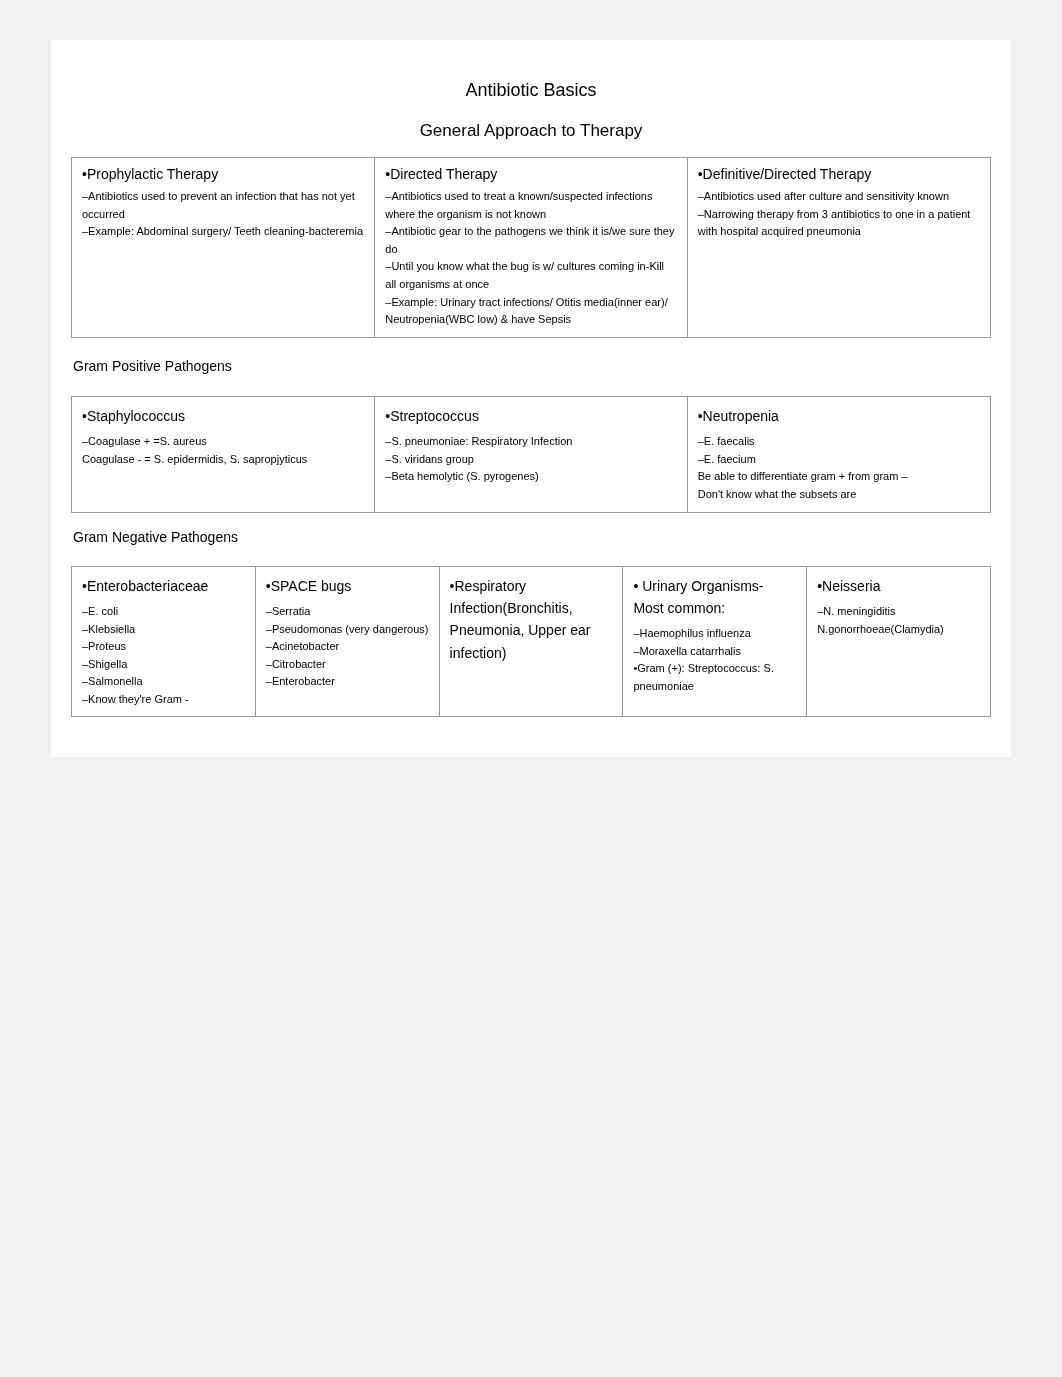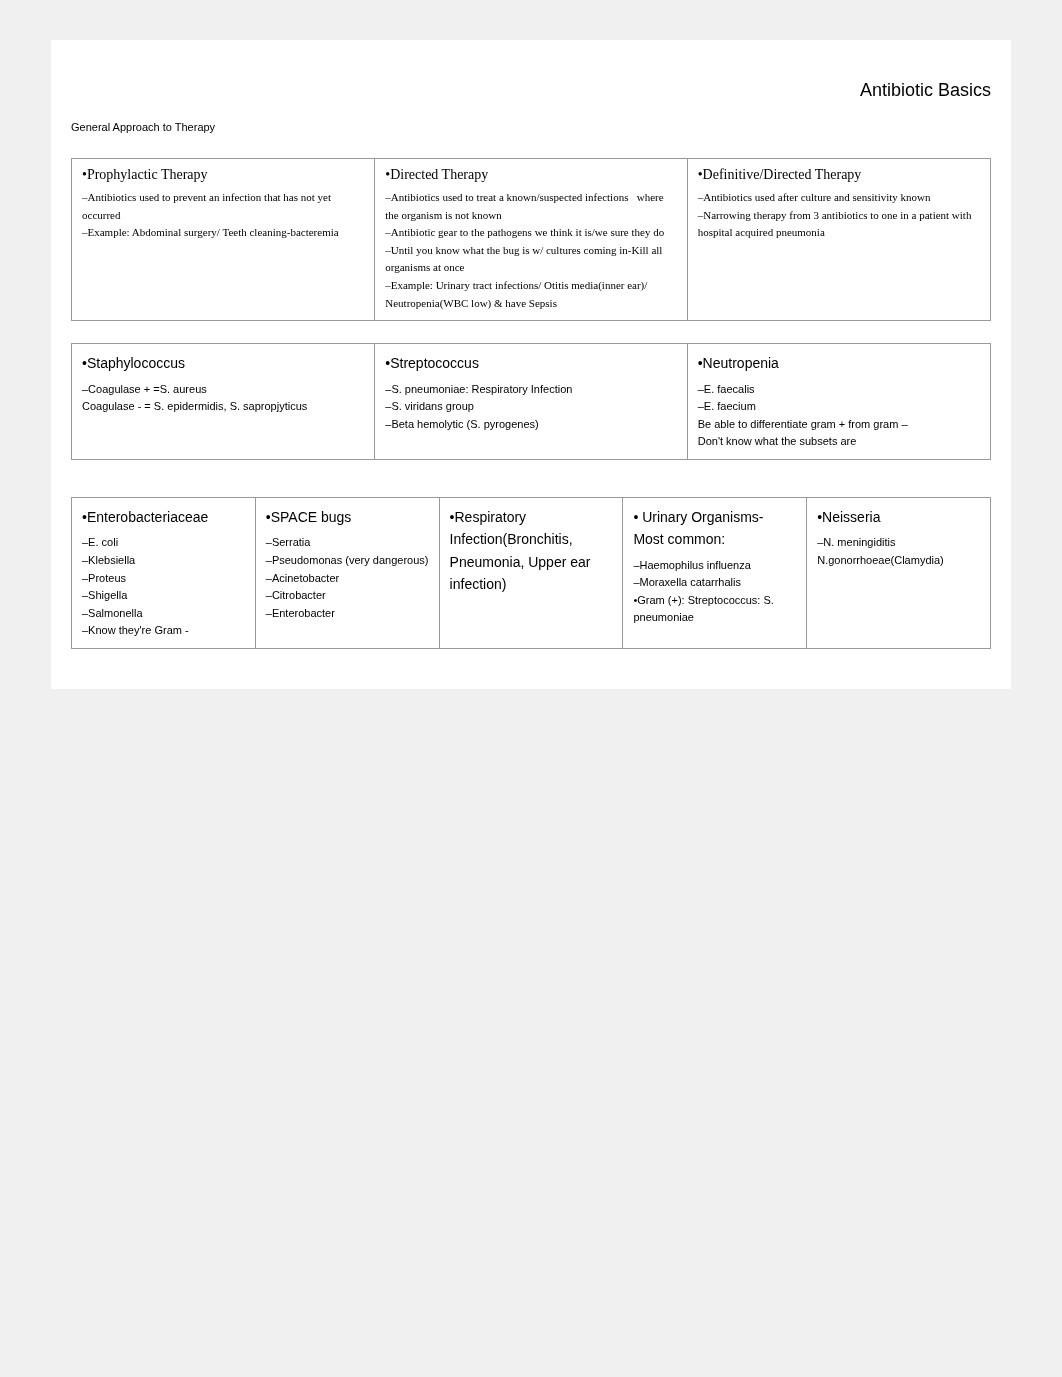--- a/index.html
+++ b/index.html
@@ -17,36 +17,35 @@
       padding: 40px 20px;
     }
 
     .page {
       background: #ffffff;
       width: 960px;
       padding: 40px 20px;
     }
 
     .main-title {
-      text-align: right;
+      text-align: center;
       font-size: 18px;
       margin-bottom: 20px;
     }
 
     .section-title {
-      text-align: left;
-      font-size: 11px;
-      margin-bottom: 25px;
+      text-align: center;
+      font-size: 17px;
+      margin-bottom: 16px;
     }
 
     .outer-table {
       width: 100%;
       border-collapse: collapse;
       margin-bottom: 20px;
-      font-family: Liberation Serif, serif;
     }
 
     .outer-table td {
       border: 1px solid #999;
       vertical-align: top;
       padding: 8px 10px;
     }
 
     .cell-header {
       font-weight: normal;
@@ -127,20 +126,21 @@
           <div class="cell-content">
             –Antibiotics used after culture and  sensitivity known<br>
             –Narrowing therapy  from 3 antibiotics  to  one  in a patient with hospital acquired pneumonia
           </div>
         </td>
       </tr>
     </tbody>
   </table>
 
   
+  <div class="section-label">Gram Positive Pathogens</div>
   <table class="gram-table">
     <tbody>
       <tr>
         <td style="width:33%">
           <div class="cell-header">•Staphylococcus</div>
           <div class="cell-content">
             –Coagulase + =S. aureus<br>
             Coagulase - = S. epidermidis, S. sapropjyticus
           </div>
         </td>
@@ -161,20 +161,21 @@
             Don't know what the subsets are
           </div>
         </td>
       </tr>
     </tbody>
   </table>
 
   <br>
 
   
+  <div class="section-label">Gram Negative Pathogens</div>
   <table class="gram-neg-table">
     <tbody>
       <tr>
         <td style="width:20%">
           <div class="cell-header">•Enterobacteriaceae</div>
           <div class="cell-content">
             –E. coli<br>
             –Klebsiella<br>
             –Proteus<br>
             –Shigella<br>

